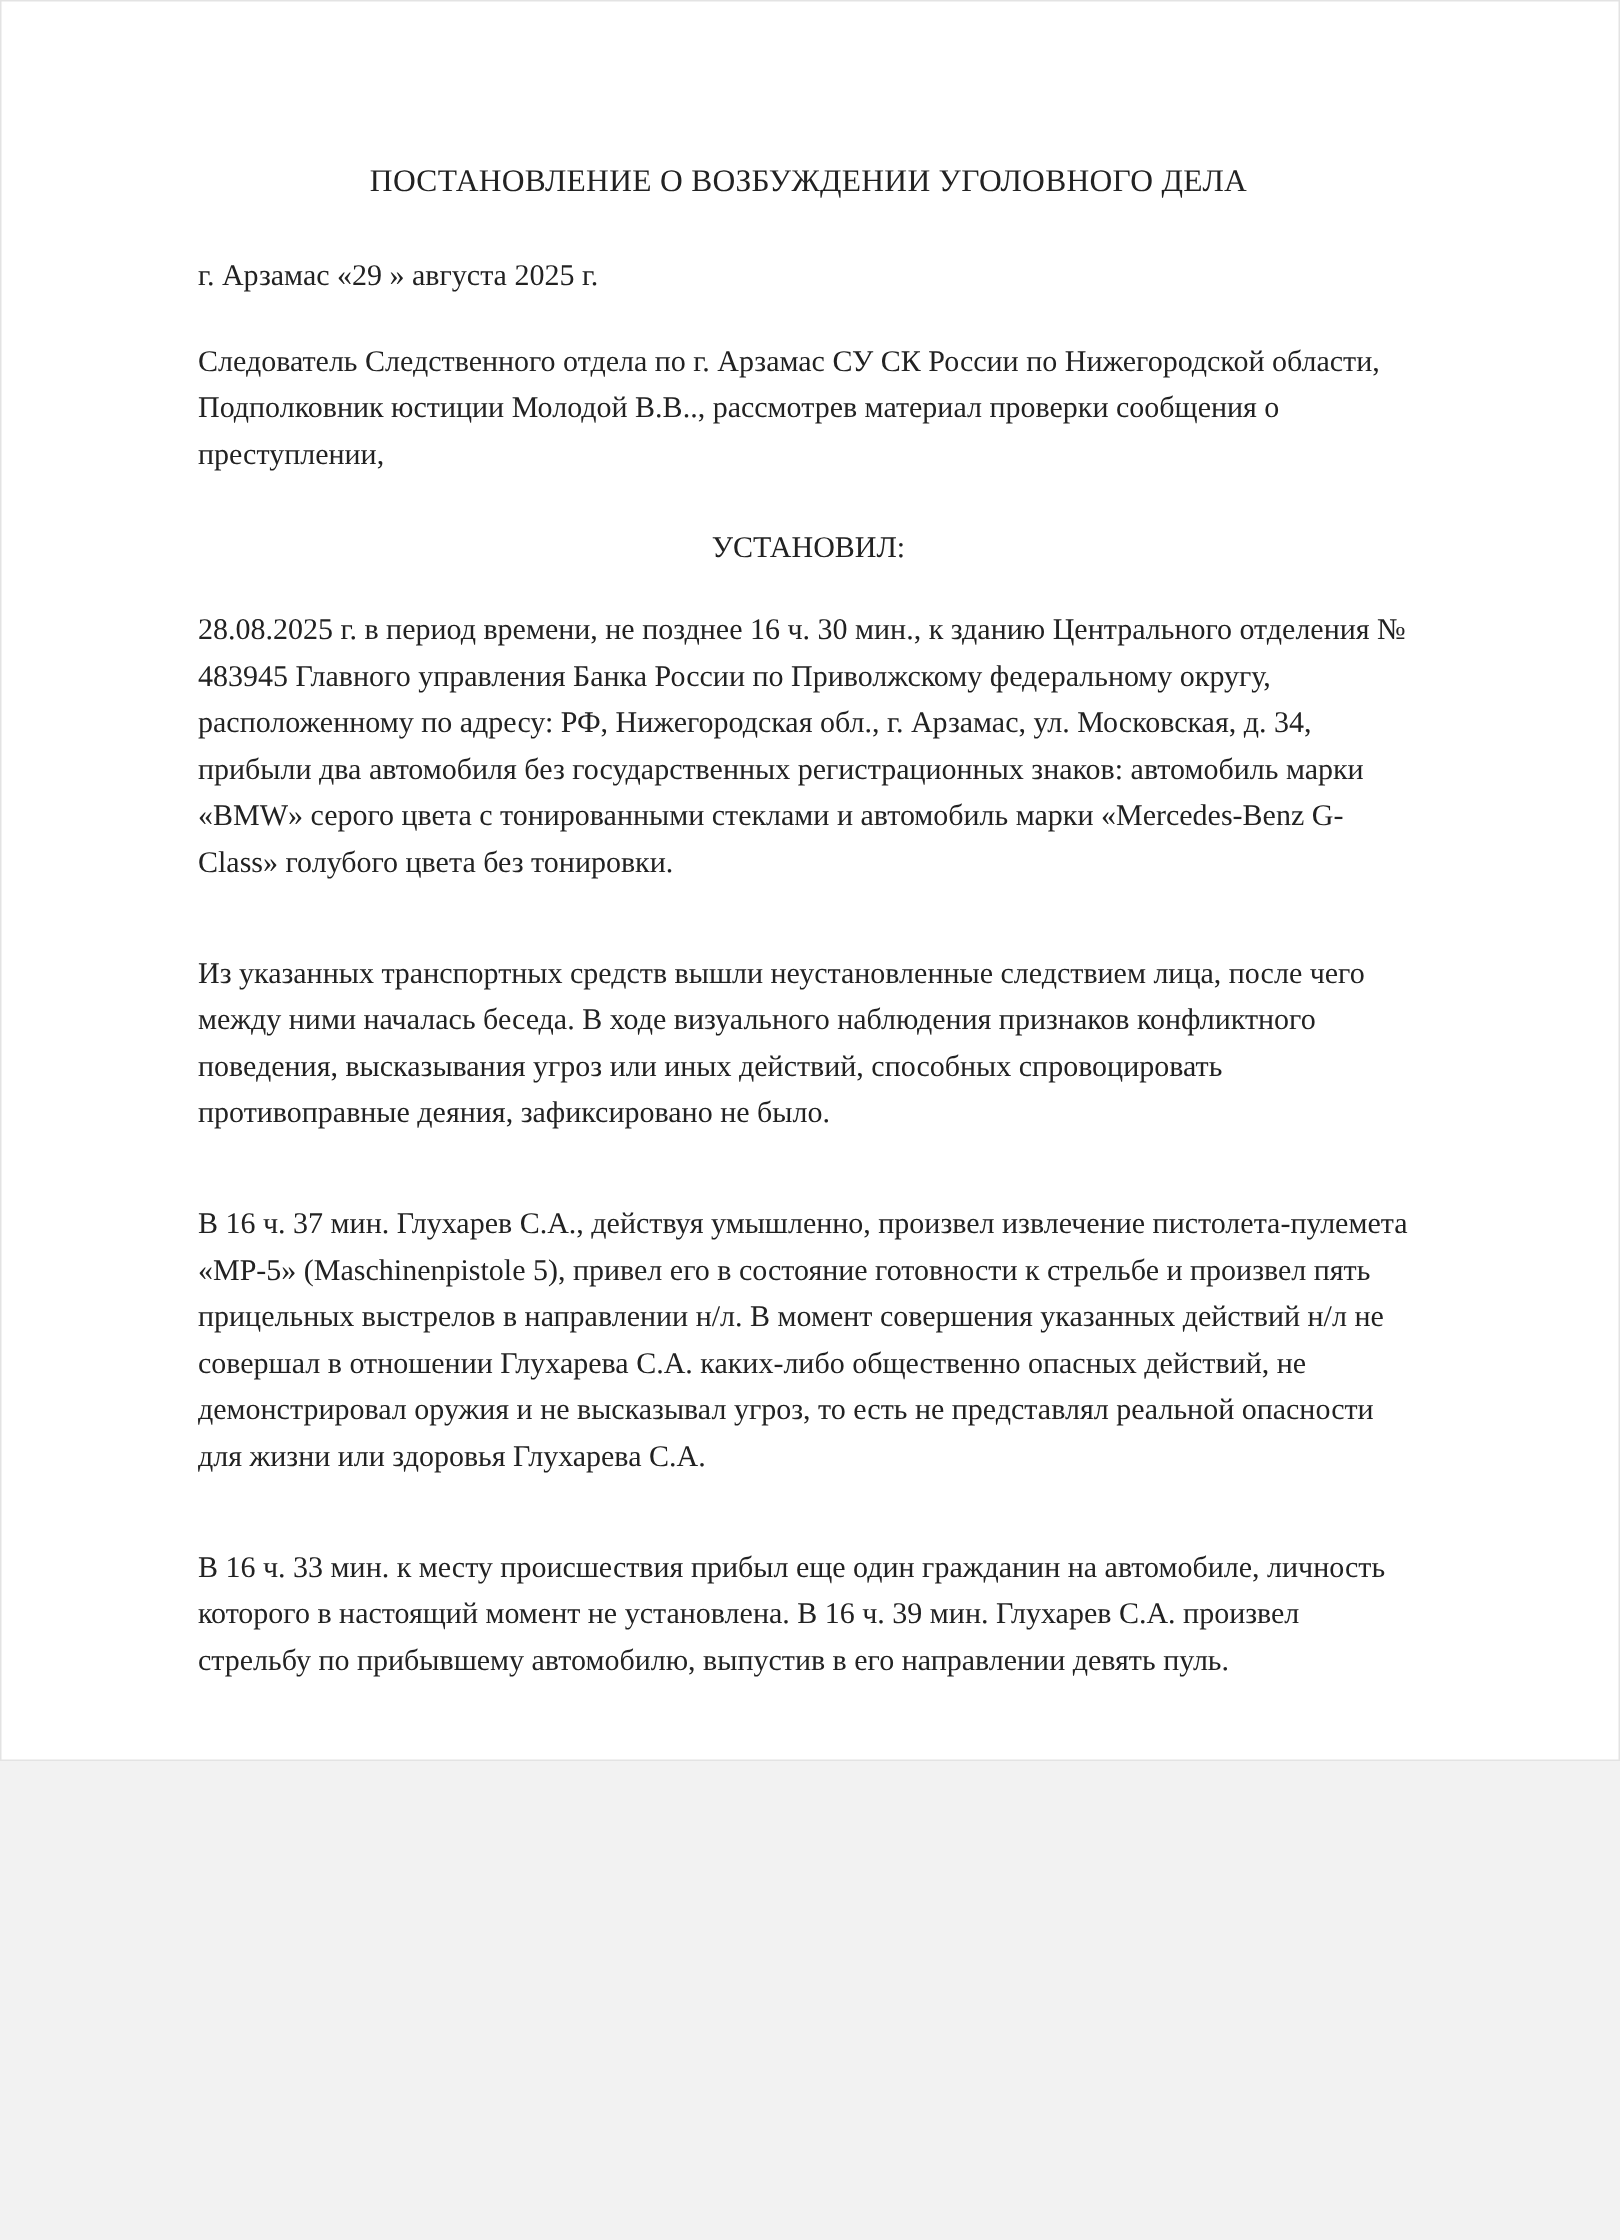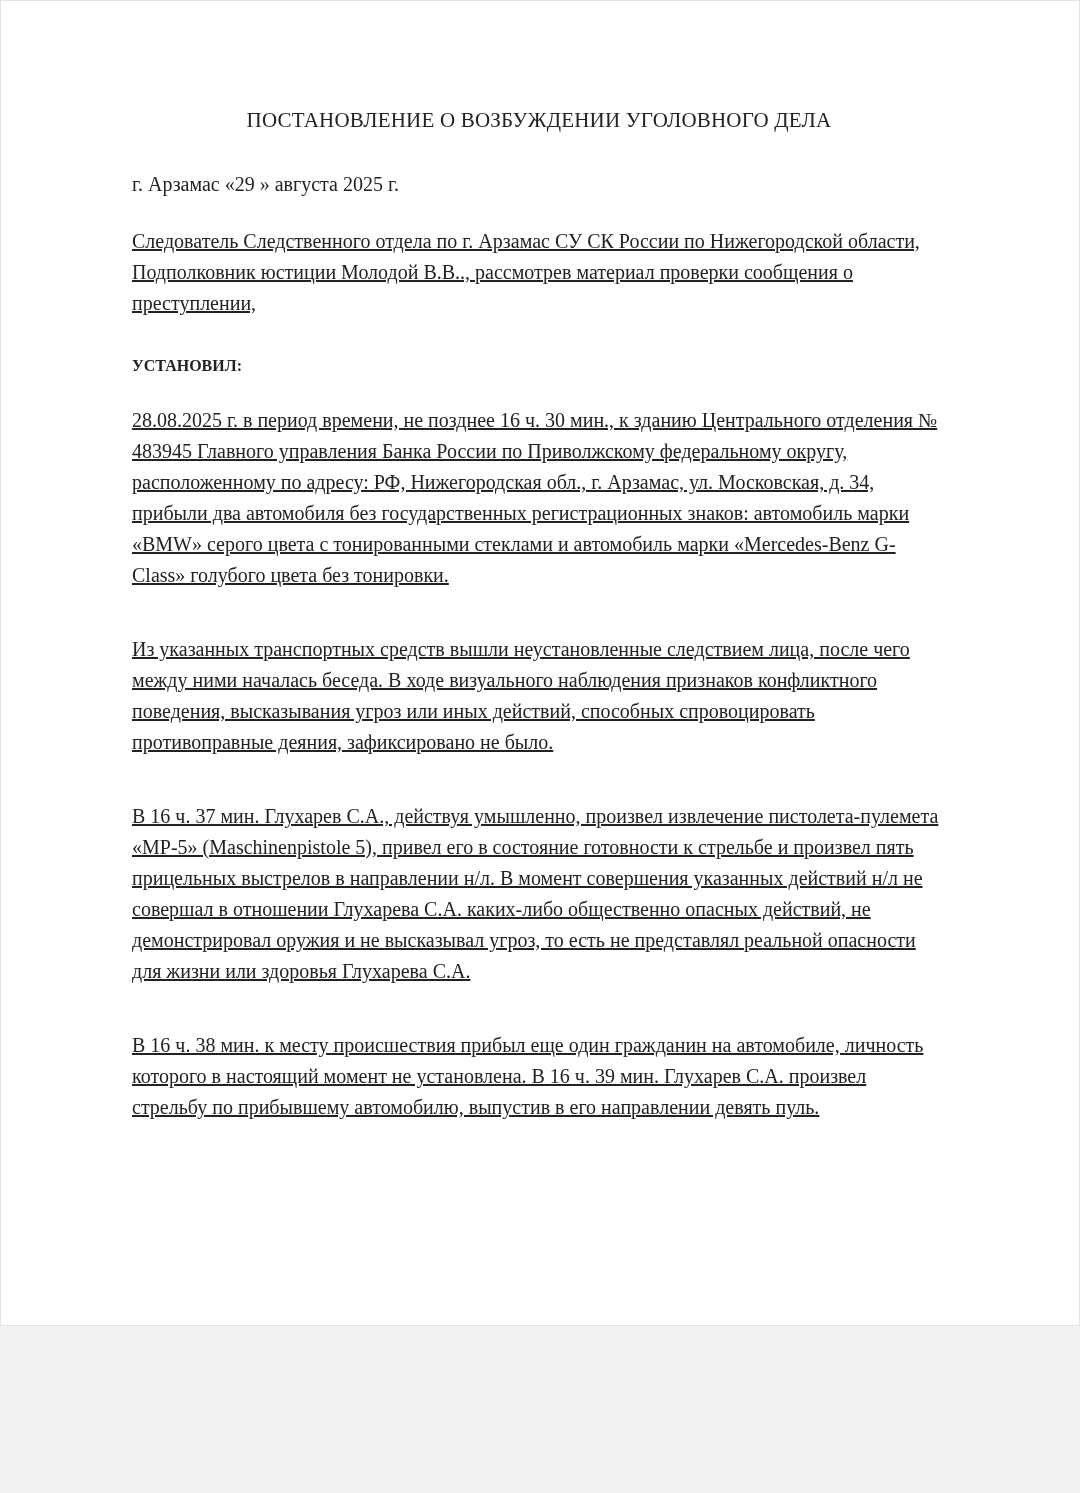--- a/index.html
+++ b/index.html
@@ -13,21 +13,21 @@
     padding: 0;
     background: #f2f2f2;
   }
   body {
     width: 1080px;
     font-family: "Liberation Serif", "DejaVu Serif", serif;
     color: var(--text-color);
   }
   .page {
     width: 1080px;
-    height: 1326px;
+    height: 1174px;
     background: var(--page-bg);
     border: 1px solid var(--edge-color);
     padding: 104px 133px 60px 131px;
     overflow: hidden;
   }
   .doc-title {
     font-size: 21px;
     line-height: 31px;
     font-weight: normal;
     text-align: center;
@@ -37,30 +37,29 @@
   .dateline {
     font-size: 20px;
     line-height: 31px;
     margin: 0 0 26px 0;
   }
   .para {
     font-size: 20px;
     line-height: 31px;
     text-align: left;
     margin: 0 0 43px 0;
-    text-decoration: underline;
   }
   .preamble {
     margin-bottom: 31px;
   }
   .established-heading {
-    font-size: 16px;
+    font-size: 20px;
     line-height: 31px;
-    font-weight: bold;
-    text-align: left;
+    font-weight: normal;
+    text-align: center;
     margin: 0 0 24px 0;
   }
 </style>
 </head>
 <body>
 
 <main class="page">
 
   <h1 class="doc-title">ПОСТАНОВЛЕНИЕ О ВОЗБУЖДЕНИИ УГОЛОВНОГО ДЕЛА</h1>
 
@@ -71,15 +70,15 @@
   <h2 class="established-heading">УСТАНОВИЛ:</h2>
 
   <p class="para">28.08.2025 г. в период времени, не позднее 16 ч. 30 мин., к зданию Центрального отделения № 483945 Главного управления Банка России по Приволжскому федеральному округу, расположенному по адресу: РФ, Нижегородская обл., г. Арзамас, ул. Московская, д. 34, прибыли два автомобиля без государственных регистрационных знаков: автомобиль марки «BMW» серого цвета с тонированными стеклами и автомобиль марки «Mercedes-Benz G-Class» голубого цвета без тонировки.</p>
 
   <p class="para">Из указанных транспортных средств вышли неустановленные следствием лица, после чего между ними началась беседа. В ходе визуального наблюдения признаков конфликтного поведения, высказывания угроз или иных действий, способных спровоцировать противоправные деяния, зафиксировано не было.</p>
 
 
 
   <p class="para">В 16 ч. 37 мин. Глухарев С.А., действуя умышленно, произвел извлечение пистолета-пулемета «MP-5» (Maschinenpistole 5), привел его в состояние готовности к стрельбе и произвел пять прицельных выстрелов в направлении н/л. В момент совершения указанных действий н/л не совершал в отношении Глухарева С.А. каких-либо общественно опасных действий, не демонстрировал оружия и не высказывал угроз, то есть не представлял реальной опасности для жизни или здоровья Глухарева С.А.</p>
 
-  <p class="para">В 16 ч. 38 мин. к месту происшествия прибыл еще один гражданин на автомобиле, личность которого в настоящий момент не установлена. В 16 ч. 39 мин. Глухарев С.А. произвел стрельбу по прибывшему автомобилю, выпустив в его направлении девять пуль.</p>
+  <p class="para">В 16 ч. 33 мин. к месту происшествия прибыл еще один гражданин на автомобиле, личность которого в настоящий момент не установлена. В 16 ч. 39 мин. Глухарев С.А. произвел стрельбу по прибывшему автомобилю, выпустив в его направлении девять пуль.</p>
 
 </main>
 
 </body></html>

